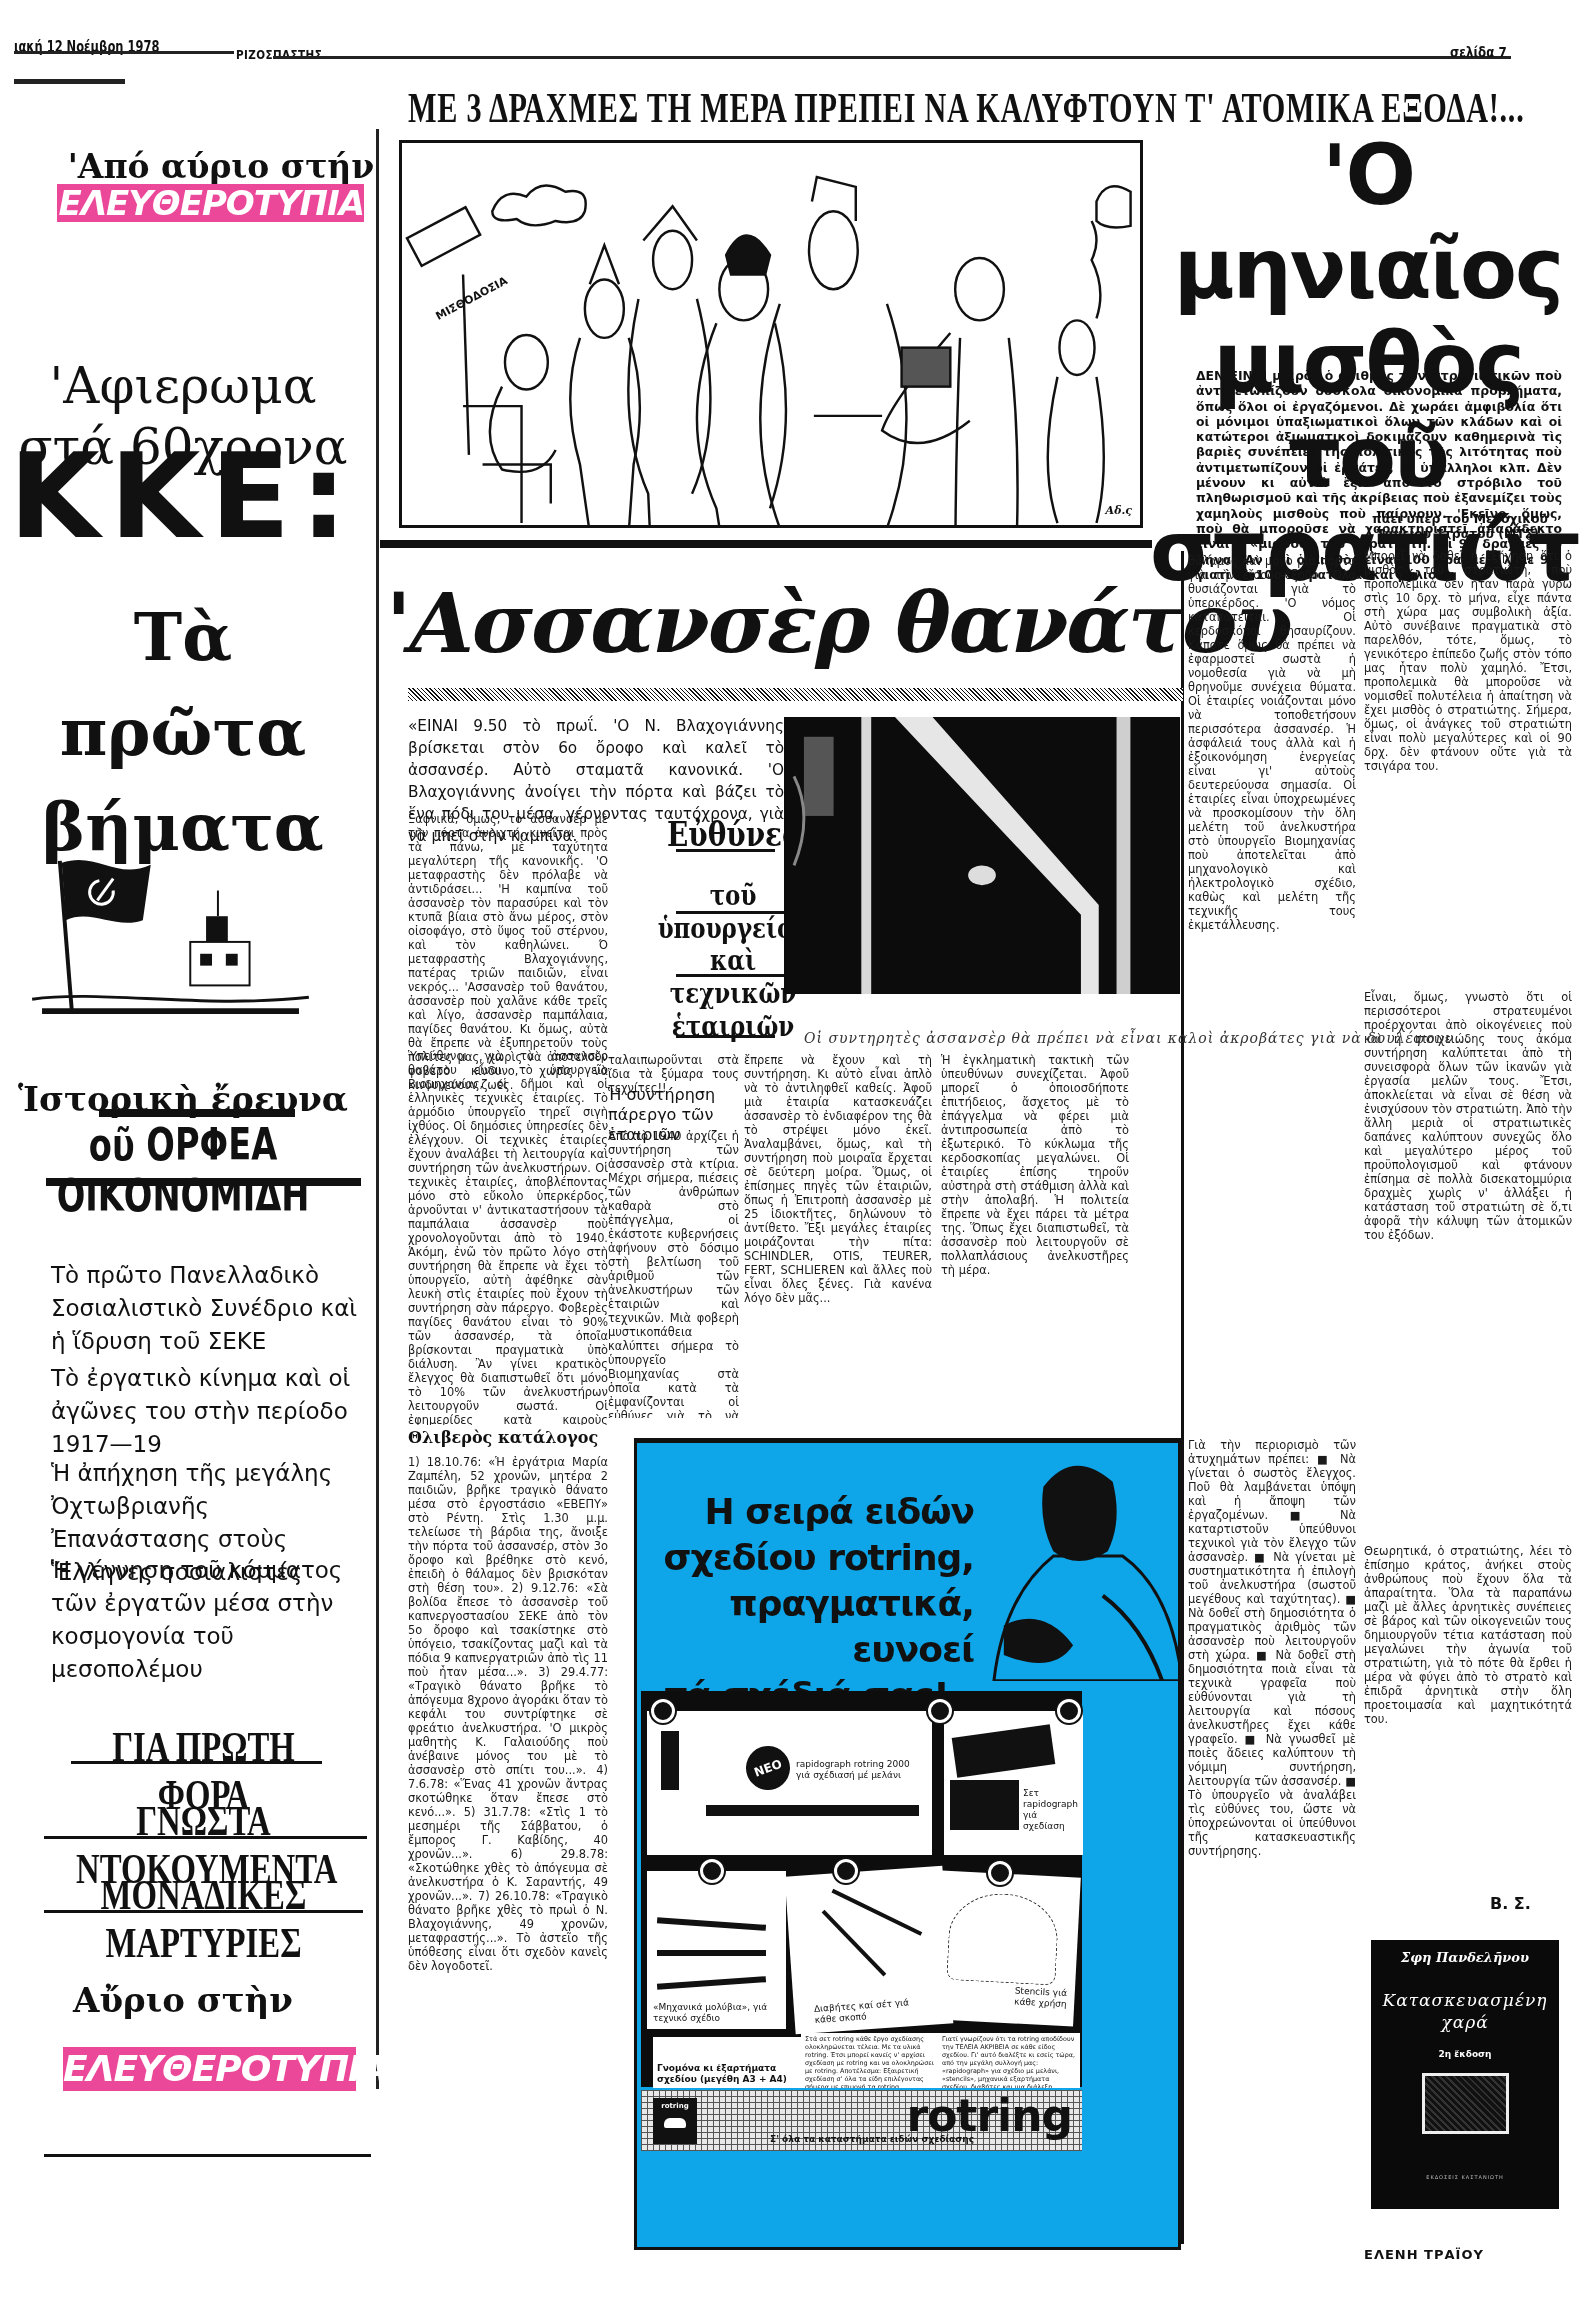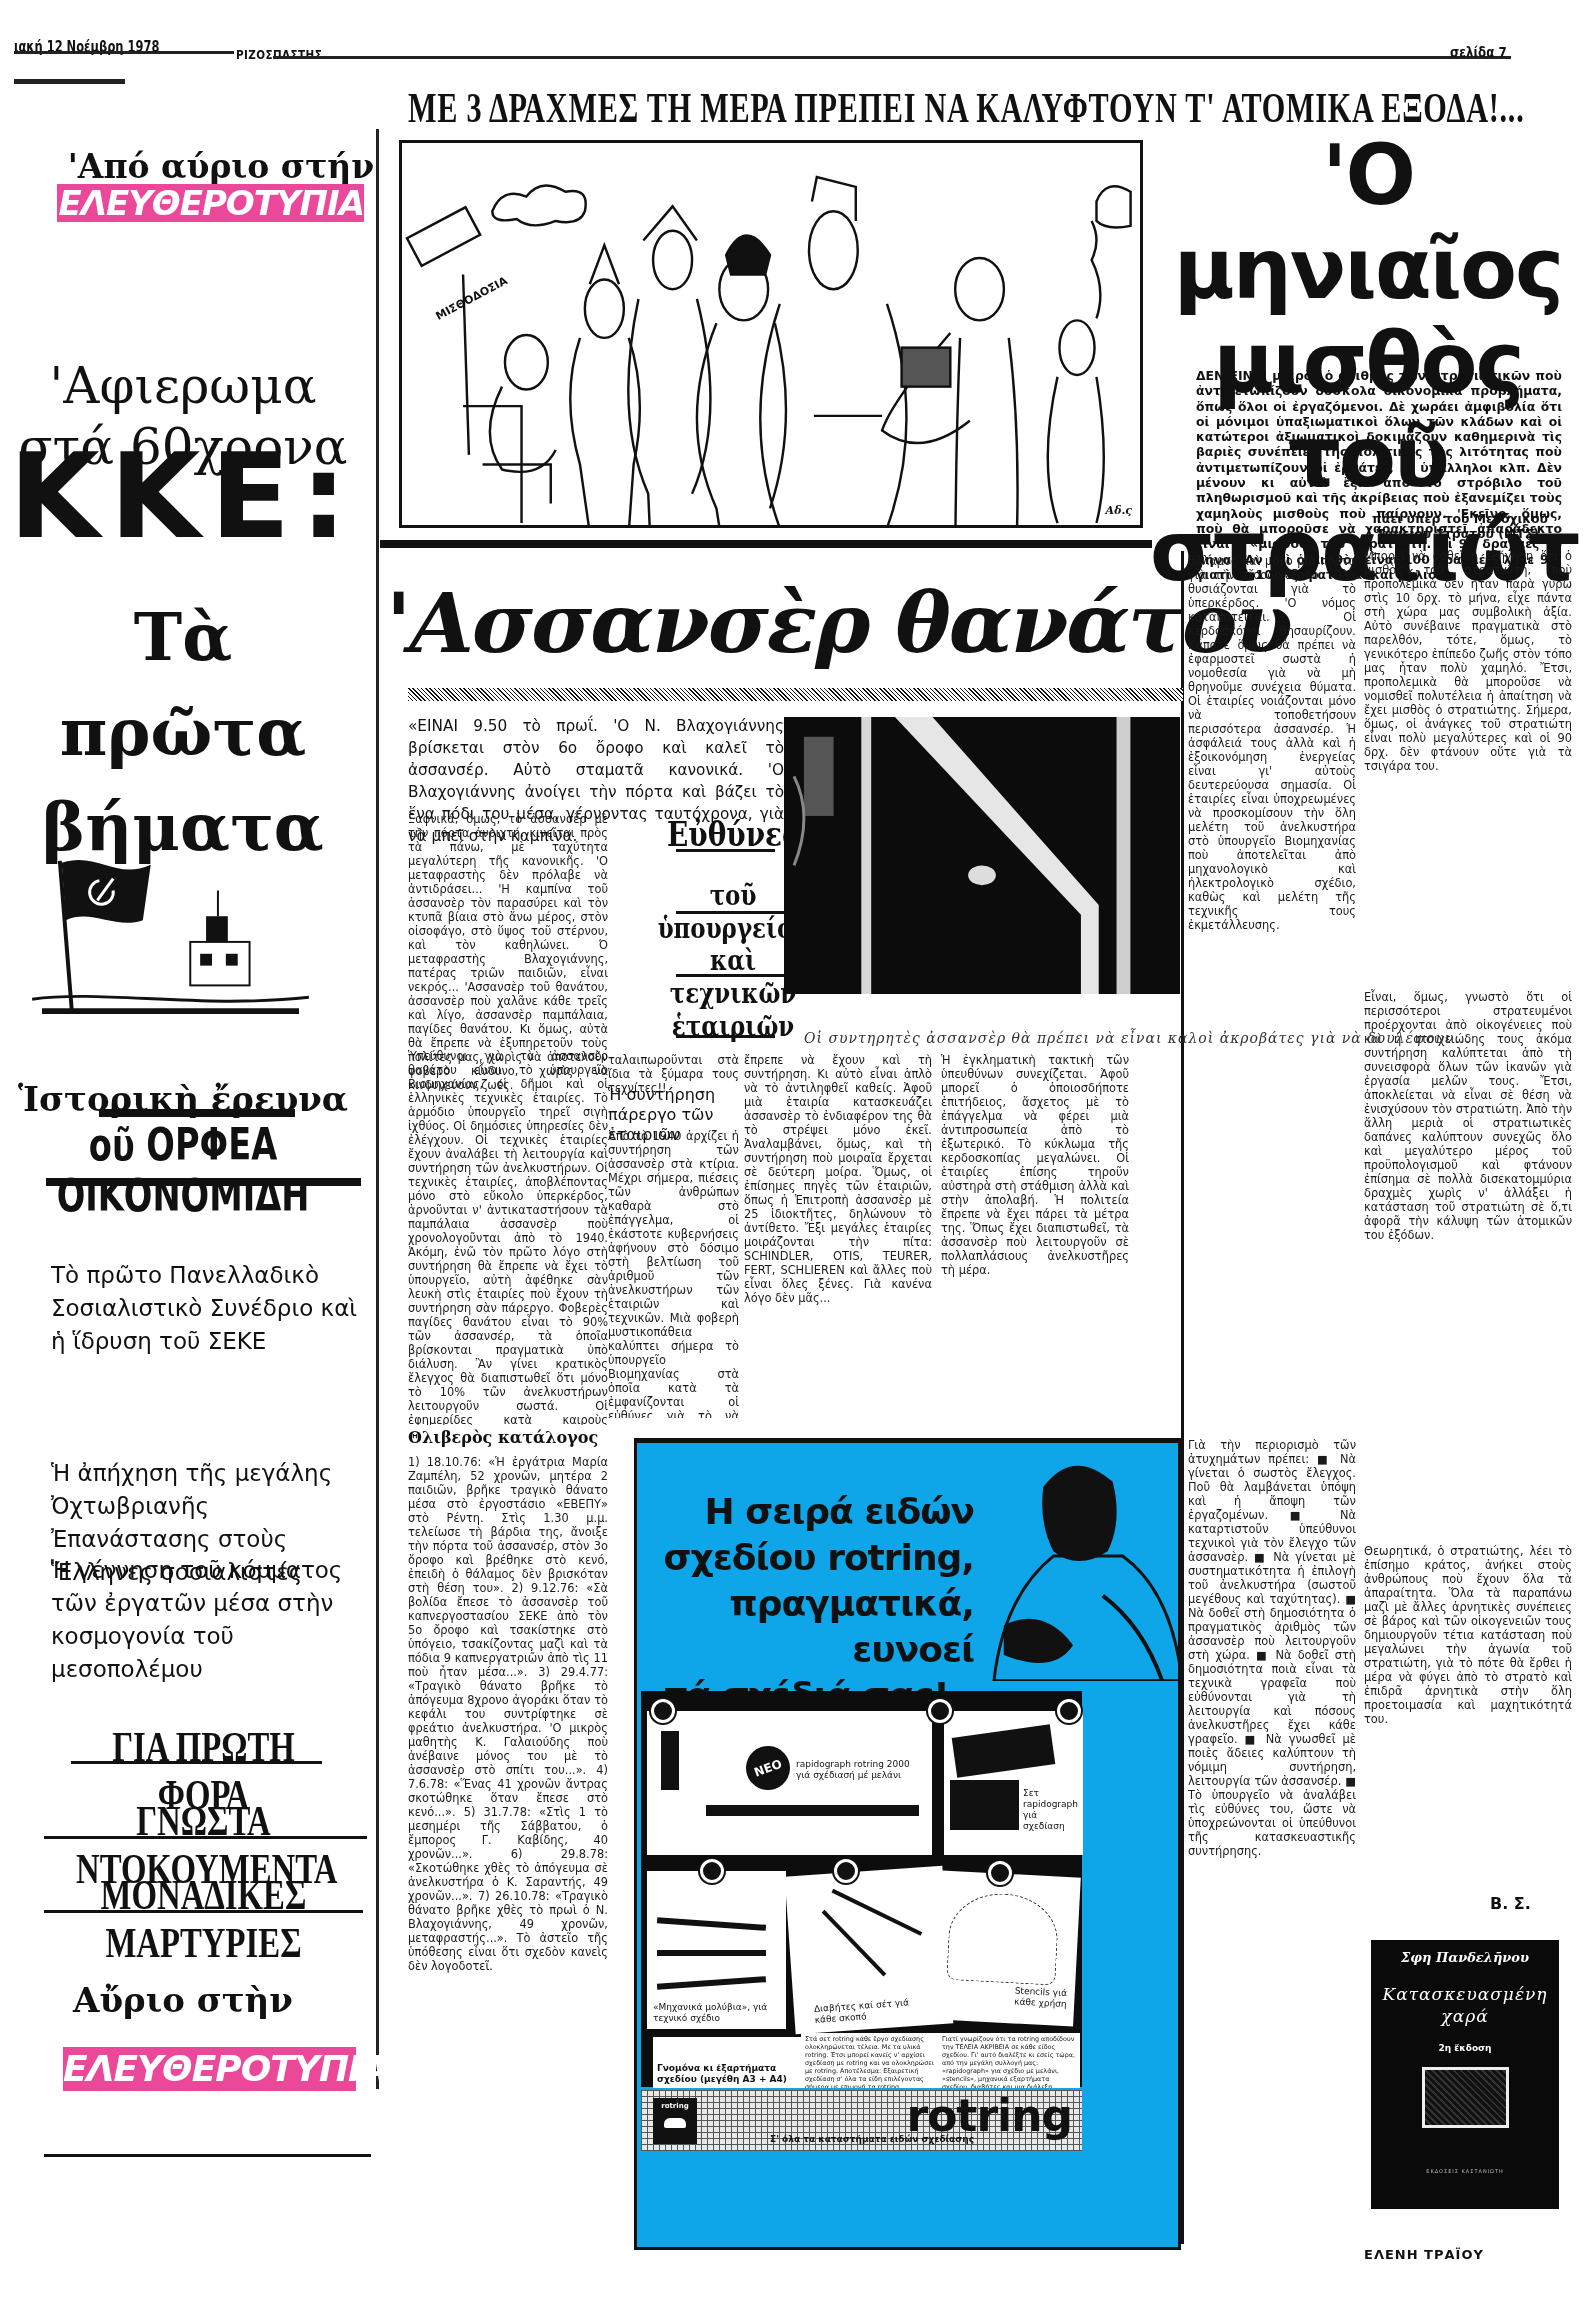--- a/index.html
+++ b/index.html
@@ -65,21 +65,21 @@
   .sal-vert { left: 1181px; top: 551px; width: 3px; height: 1693px; background: #111; }
   .col-body { position: absolute; font: 11.4px "DejaVu Sans", sans-serif; line-height: 14px; text-align: justify; color: #1a1a1a; }
   .sal-body { left: 1364px; top: 549px; width: 208px; }
   .sal-body-b { left: 1364px; top: 950px; width: 208px; }
   .sal-body-c { left: 1364px; top: 1465px; width: 208px; }
   .sal-sign { left: 1490px; top: 1894px; font: bold 16px "DejaVu Sans", sans-serif; }
 
   
   .book { left: 1371px; top: 1940px; width: 188px; height: 269px; background: #0a0a0a; color: #fff; text-align: center; }
   .book .bk-author { margin-top: 10px; font: italic bold 13px "DejaVu Serif", serif; }
-  .book .bk-title { margin-top: 18px; font: italic 17px "DejaVu Serif", serif; line-height: 22px; letter-spacing: 1px; }
+  .book .bk-title { margin-top: 24px; font: italic 17px "DejaVu Serif", serif; line-height: 22px; letter-spacing: 1px; }
   .book .bk-ed { margin-top: 16px; font: bold 9px "DejaVu Sans", sans-serif; }
   .book .bk-img { width: 87px; height: 61px; border: 3px solid #eee; margin: 14px auto 0; background: repeating-linear-gradient(45deg,#111 0 3px,#333 3px 5px); }
   .book .bk-pub { margin-top: 40px; font: 5px "DejaVu Sans", sans-serif; letter-spacing: 1px; color: #bbb; }
   .sal-byline { left: 1364px; top: 2247px; font: bold 13px "DejaVu Sans", sans-serif; letter-spacing: 1px; }
 
   
   .elev-title { left: 386px; top: 574px; width: 812px; font: italic bold 83px "DejaVu Serif", serif; letter-spacing: -2px; white-space: nowrap; }
   .elev-hatch { left: 408px; top: 688px; width: 1356px; height: 13px; background: repeating-linear-gradient(45deg, #111 0 1px, #fff 1px 3px); }
   .elev-hatch-main { width: 775px; }
   .elev-lead { left: 408px; top: 715px; width: 376px; font: 15.3px "DejaVu Sans", sans-serif; line-height: 22px; text-align: justify; }
@@ -164,20 +164,21 @@
     <path d="M10 150 C 80 140, 180 160, 290 148" stroke="#111" stroke-width="3" fill="none"></path>
     <path d="M20 162 L 280 162" stroke="#111" stroke-width="6"></path>
   </svg>
 
   <div class="lc-text lc-research">Ἱστορικὴ ἔρευνα</div>
   <div class="abs lc-rule1"></div>
   <div class="lc-text lc-author">οῦ ΟΡΦΕΑ ΟΙΚΟΝΟΜΙΔΗ</div>
   <div class="abs lc-rule2"></div>
 
   <div class="lc-item lc-item-1">Τὸ πρῶτο Πανελλαδικὸ Σοσιαλιστικὸ Συνέδριο καὶ ἡ ἵδρυση τοῦ ΣΕΚΕ</div>
+  <div class="lc-item lc-item-2">Τὸ ἐργατικὸ κίνημα καὶ οἱ ἀγῶνες του στὴν περίοδο 1917—19</div>
   <div class="lc-item lc-item-3">Ἡ ἀπήχηση τῆς μεγάλης Ὀχτωβριανῆς Ἐπανάστασης στοὺς Ἕλληνες σοσιαλιστές</div>
   <div class="lc-item lc-item-4">Ἡ γέννηση τοῦ κόμματος τῶν ἐργατῶν μέσα στὴν κοσμογονία τοῦ μεσοπολέμου</div>
 
   <div class="lc-cap lc-cap-1">ΓΙΑ ΠΡΩΤΗ ΦΟΡΑ</div>
   <div class="lc-caprule lc-caprule-1"></div>
   <div class="lc-cap lc-cap-2">ΓΝΩΣΤΑ ΝΤΟΚΟΥΜΕΝΤΑ</div>
   <div class="lc-caprule lc-caprule-2"></div>
   <div class="lc-cap lc-cap-3">ΜΟΝΑΔΙΚΕΣ ΜΑΡΤΥΡΙΕΣ</div>
   <div class="lc-caprule lc-caprule-3"></div>
 

